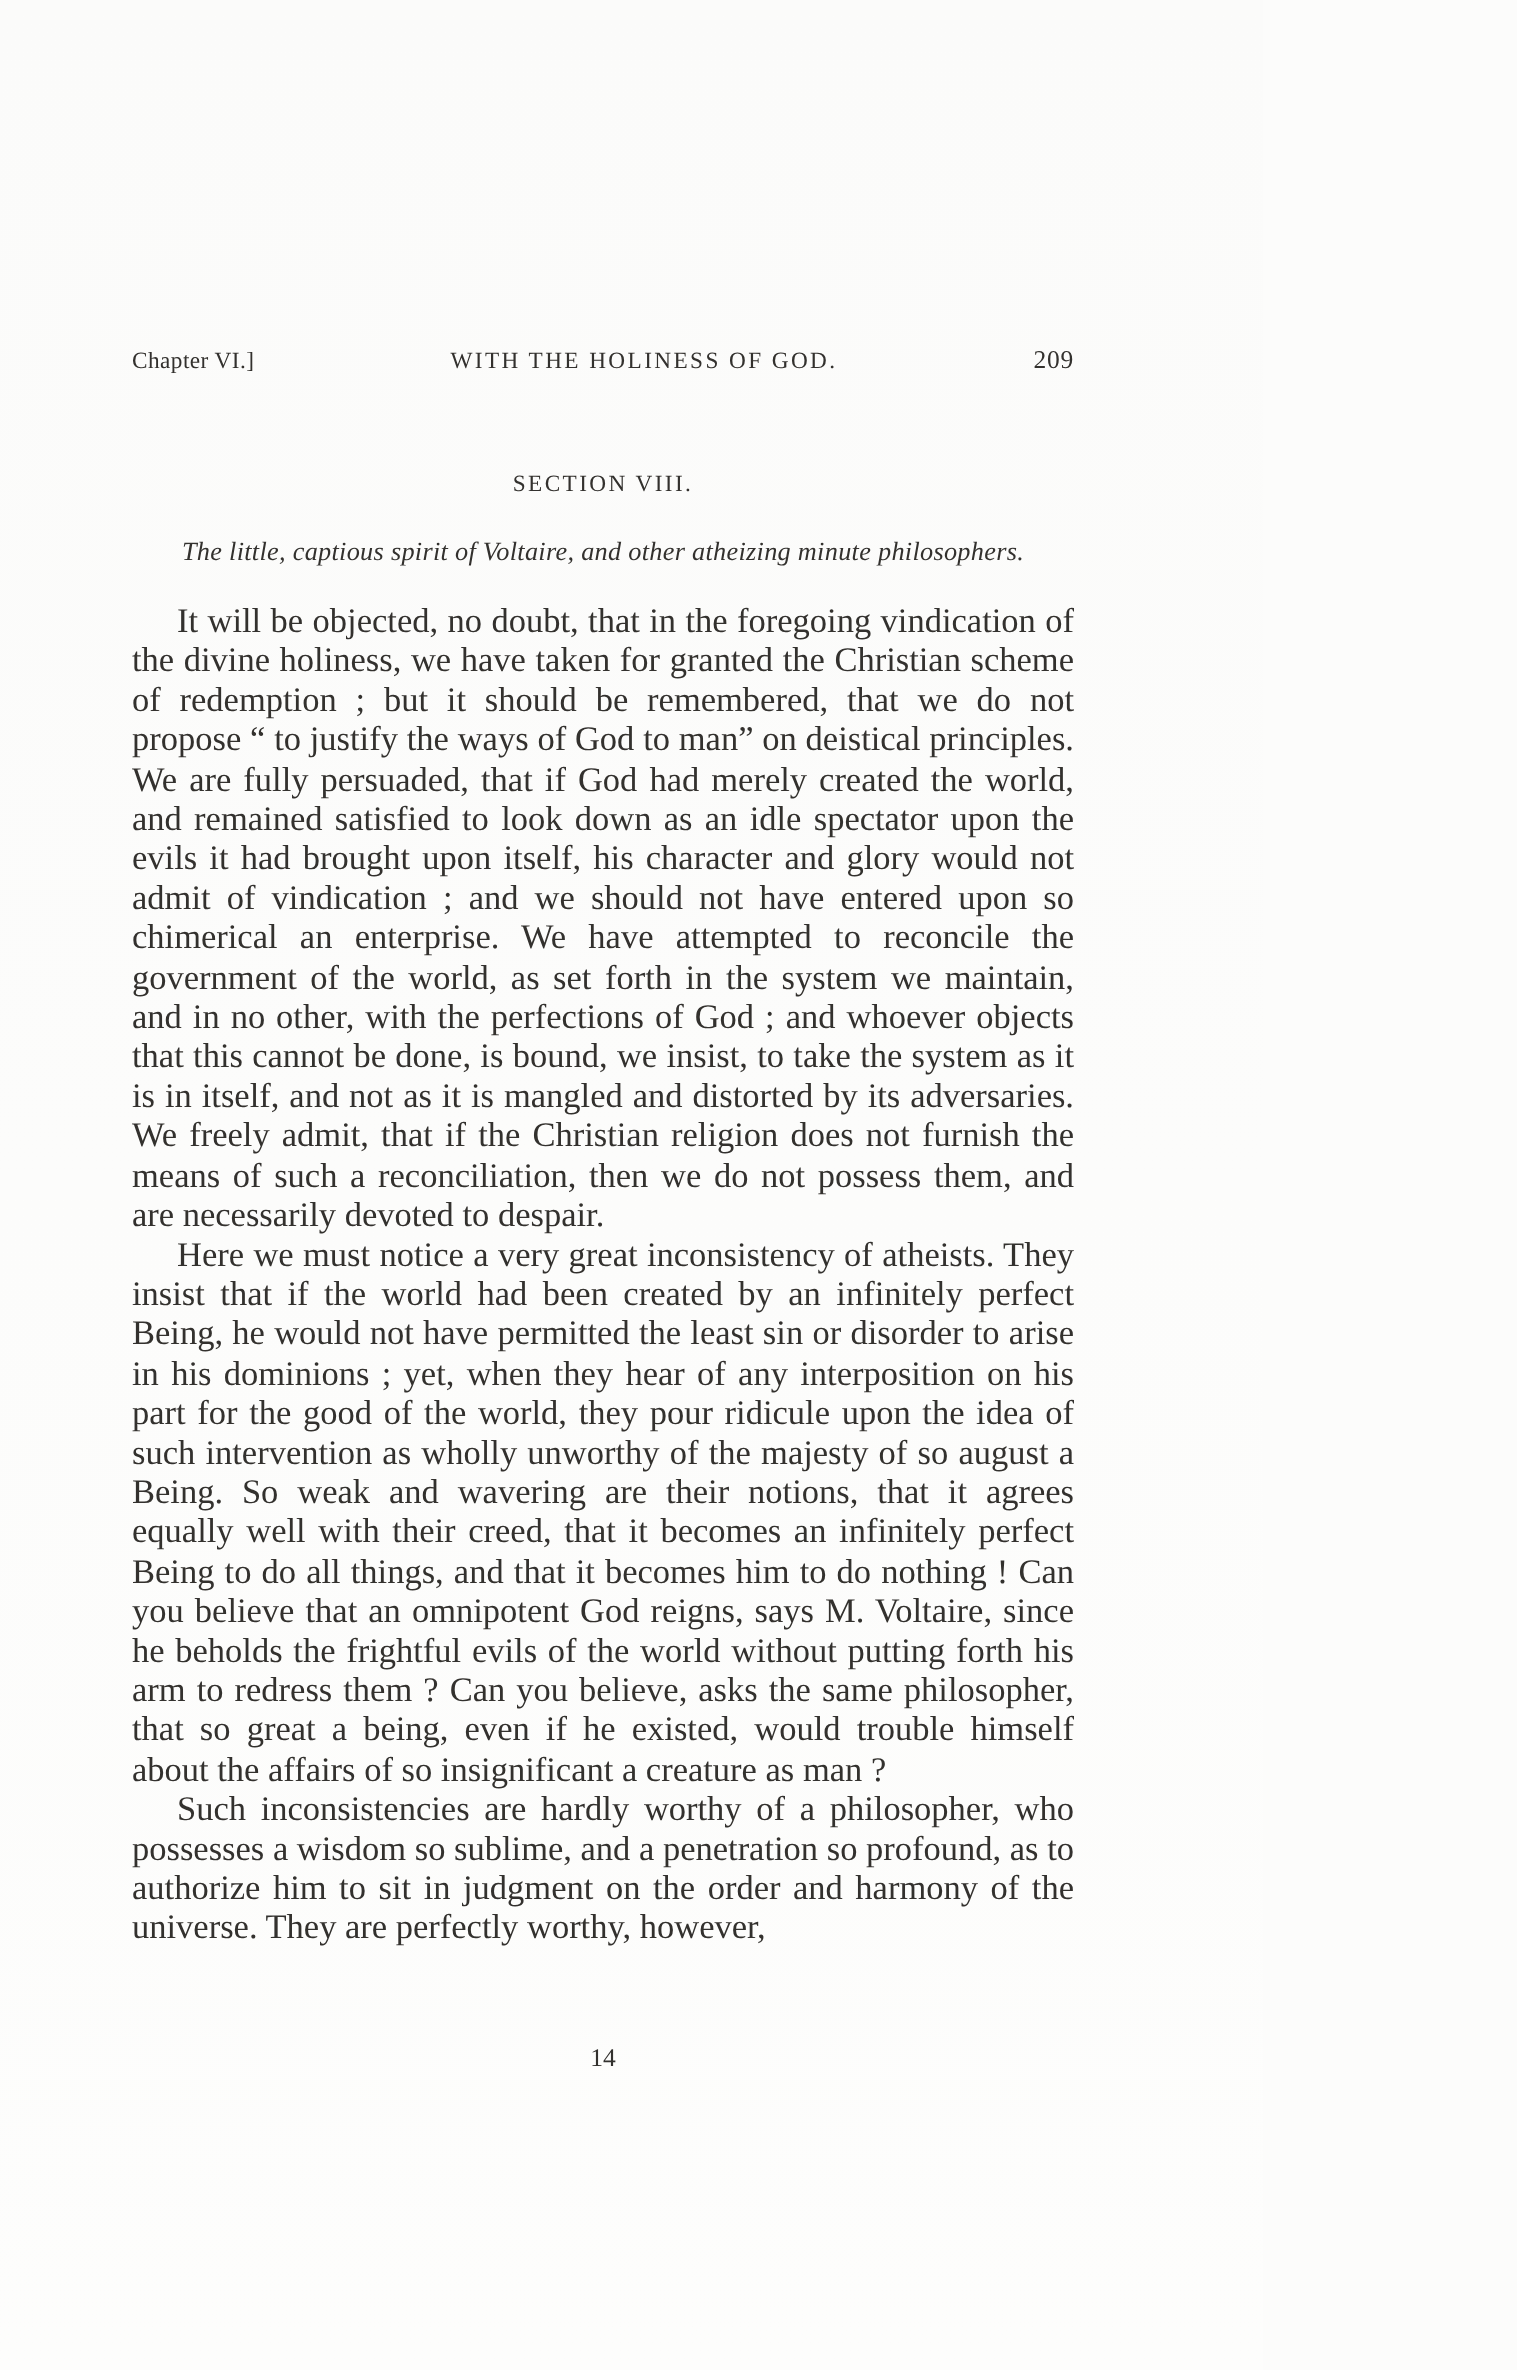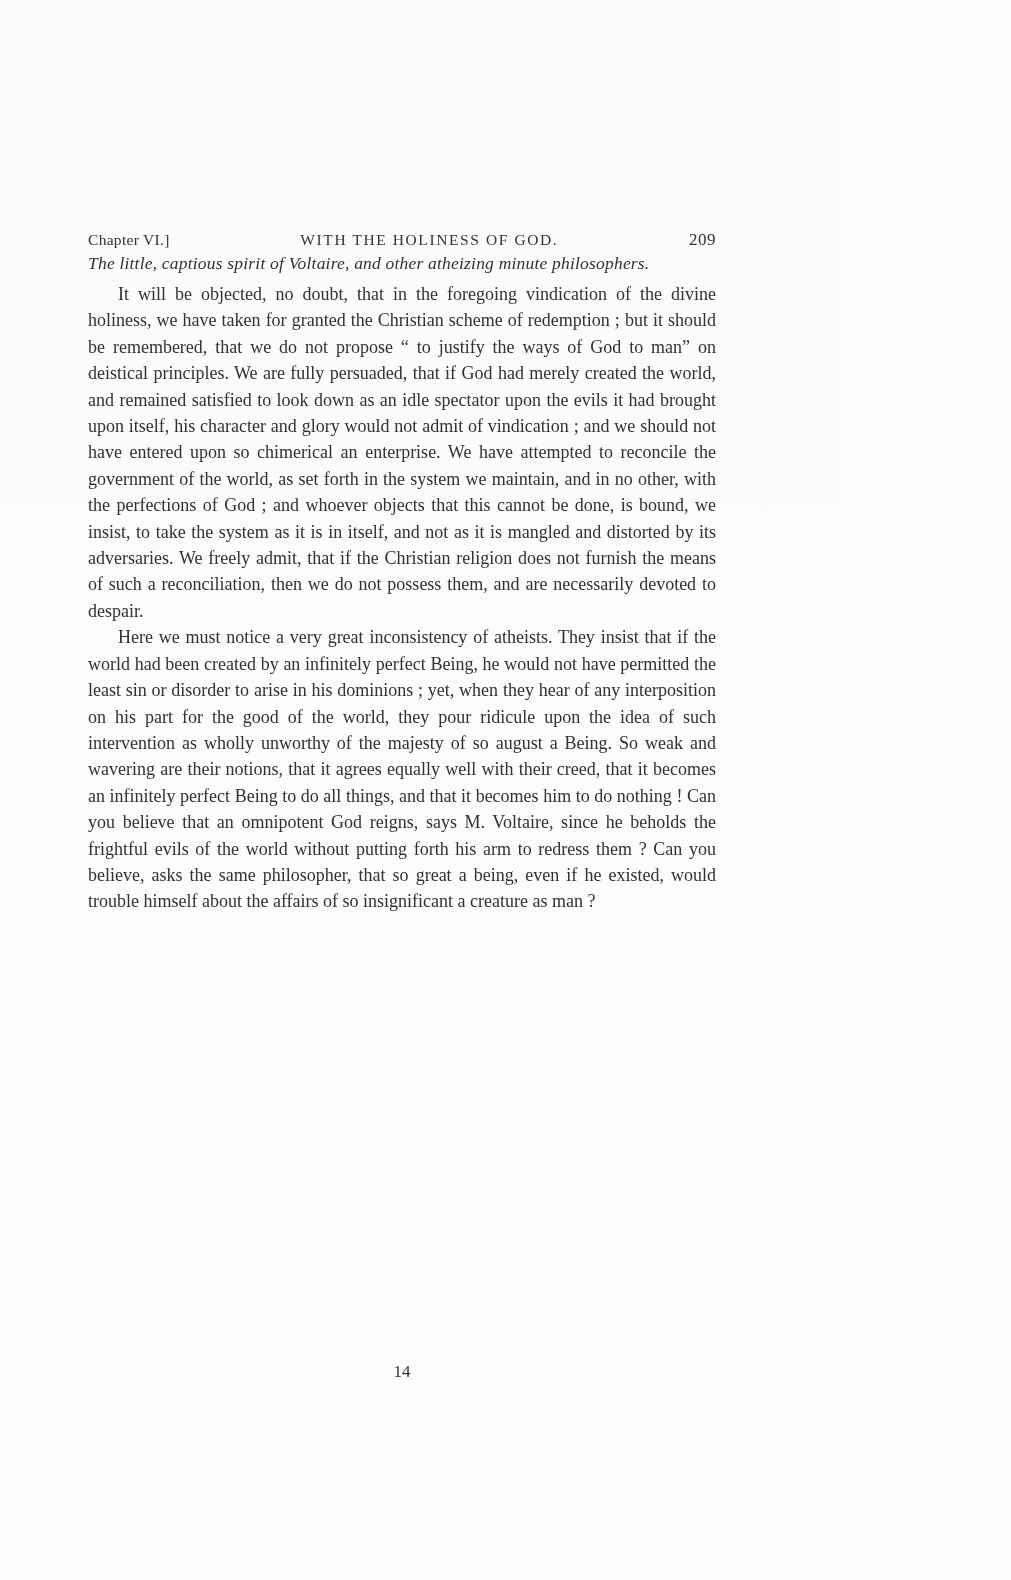--- a/index.html
+++ b/index.html
@@ -44,28 +44,29 @@
     letter-spacing: 0.5px;
     font-family: Liberation Serif, serif;
   }
   .section-heading {
     text-align: center;
     margin-top: 64px;
     font-size: 15.5px;
     letter-spacing: 1.6px;
   }
   .section-subtitle {
-    margin-top: 3px;
+    text-align: center;
+    margin-top: 25px;
     font-style: italic;
     font-size: 17.5px;
     letter-spacing: 0.2px;
   }
   .bodytext {
-    margin-top: 7px;
-    font-size: 18px;
+    margin-top: 23px;
+    font-size: 23px;
     line-height: 26.4px;
     text-align: justify;
     text-justify: inter-word;
   }
   .bodytext p {
     margin: 0;
     text-indent: 30px;
   }
   .page-footer {
     position: absolute;
@@ -81,24 +82,26 @@
 
 <div class="page">
   <div class="content">
 
     <div class="running-header">
       <span class="hdr-left">Chapter VI.]</span>
       <span class="hdr-center">WITH THE HOLINESS OF GOD.</span>
       <span class="hdr-right">209</span>
     </div>
 
+    <div class="section-heading">SECTION VIII.</div>
 
     <div class="section-subtitle">The little, captious spirit of Voltaire, and other atheizing minute philosophers.</div>
 
     <div class="bodytext">
       <p>It will be objected, no doubt, that in the foregoing vindication of the divine holiness, we have taken for granted the Christian scheme of redemption ; but it should be remembered, that we do not propose “ to justify the ways of God to man” on deistical principles.  We are fully persuaded, that if God had merely created the world, and remained satisfied to look down as an idle spectator upon the evils it had brought upon itself, his character and glory would not admit of vindication ; and we should not have entered upon so chimerical an enterprise.  We have attempted to reconcile the government of the world, as set forth in the system we maintain, and in no other, with the perfections of God ; and whoever objects that this cannot be done, is bound, we insist, to take the system as it is in itself, and not as it is mangled and distorted by its adversaries.  We freely admit, that if the Christian religion does not furnish the means of such a reconciliation, then we do not possess them, and are necessarily devoted to despair.</p>
       <p>Here we must notice a very great inconsistency of atheists. They insist that if the world had been created by an infinitely perfect Being, he would not have permitted the least sin or disorder to arise in his dominions ; yet, when they hear of any interposition on his part for the good of the world, they pour ridicule upon the idea of such intervention as wholly unworthy of the majesty of so august a Being.  So weak and wavering are their notions, that it agrees equally well with their creed, that it becomes an infinitely perfect Being to do all things, and that it becomes him to do nothing !  Can you believe that an omnipotent God reigns, says M. Voltaire, since he beholds the frightful evils of the world without putting forth his arm to redress them ?  Can you believe, asks the same philosopher, that so great a being, even if he existed, would trouble himself about the affairs of so insignificant a creature as man ?</p>
+      <p>Such inconsistencies are hardly worthy of a philosopher, who possesses a wisdom so sublime, and a penetration so profound, as to authorize him to sit in judgment on the order and harmony of the universe.  They are perfectly worthy, however,</p>
     </div>
 
   </div>
 
   <div class="page-footer">14</div>
 </div>
 
 </body></html>

